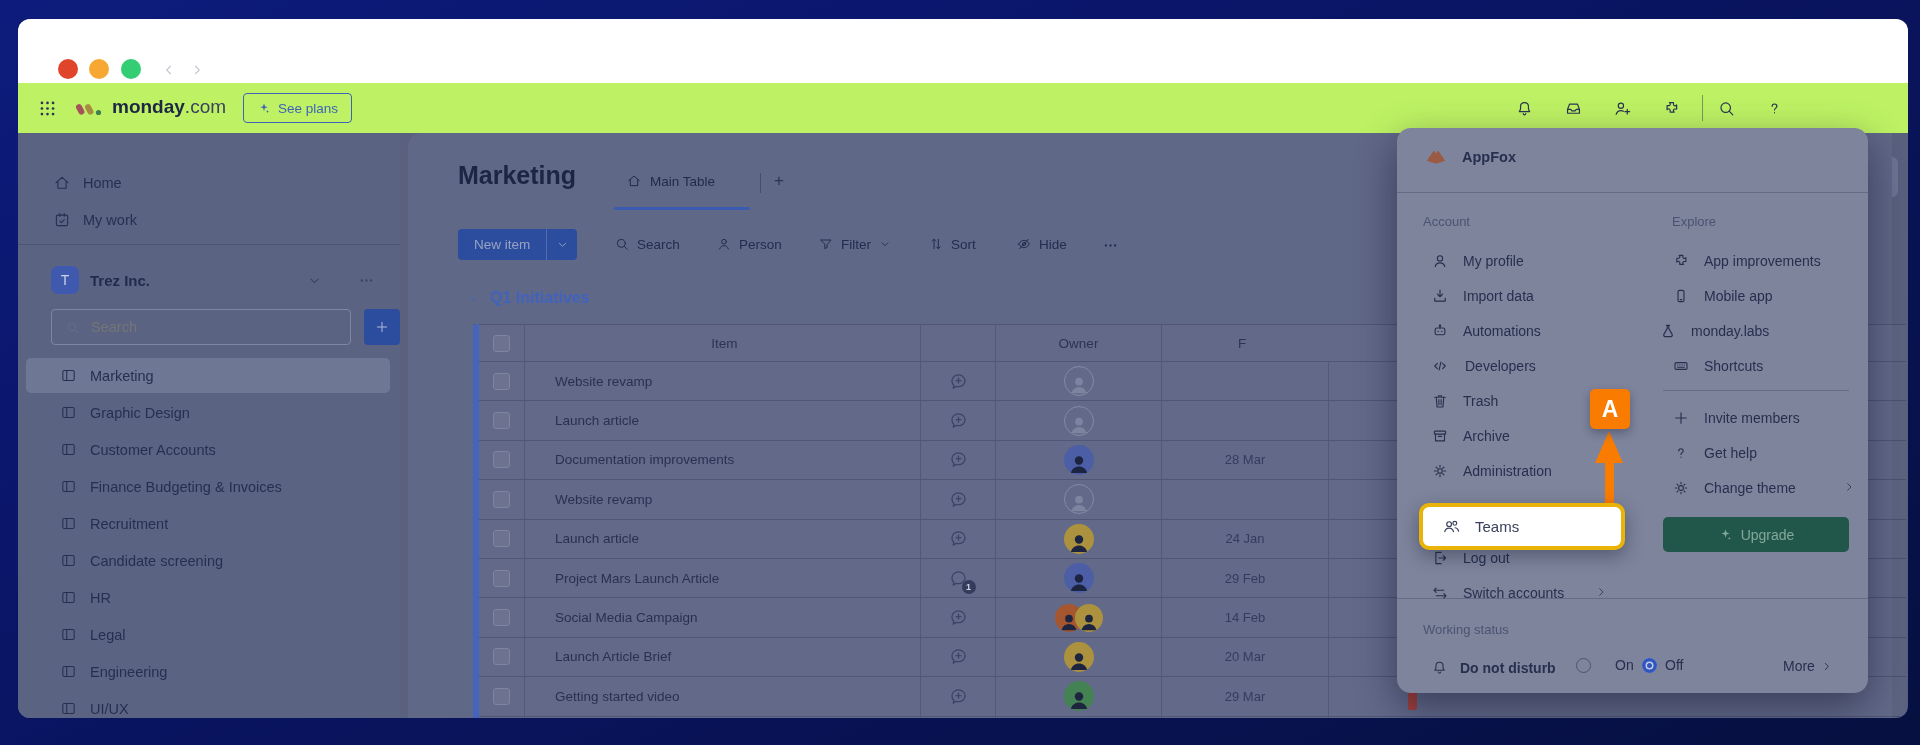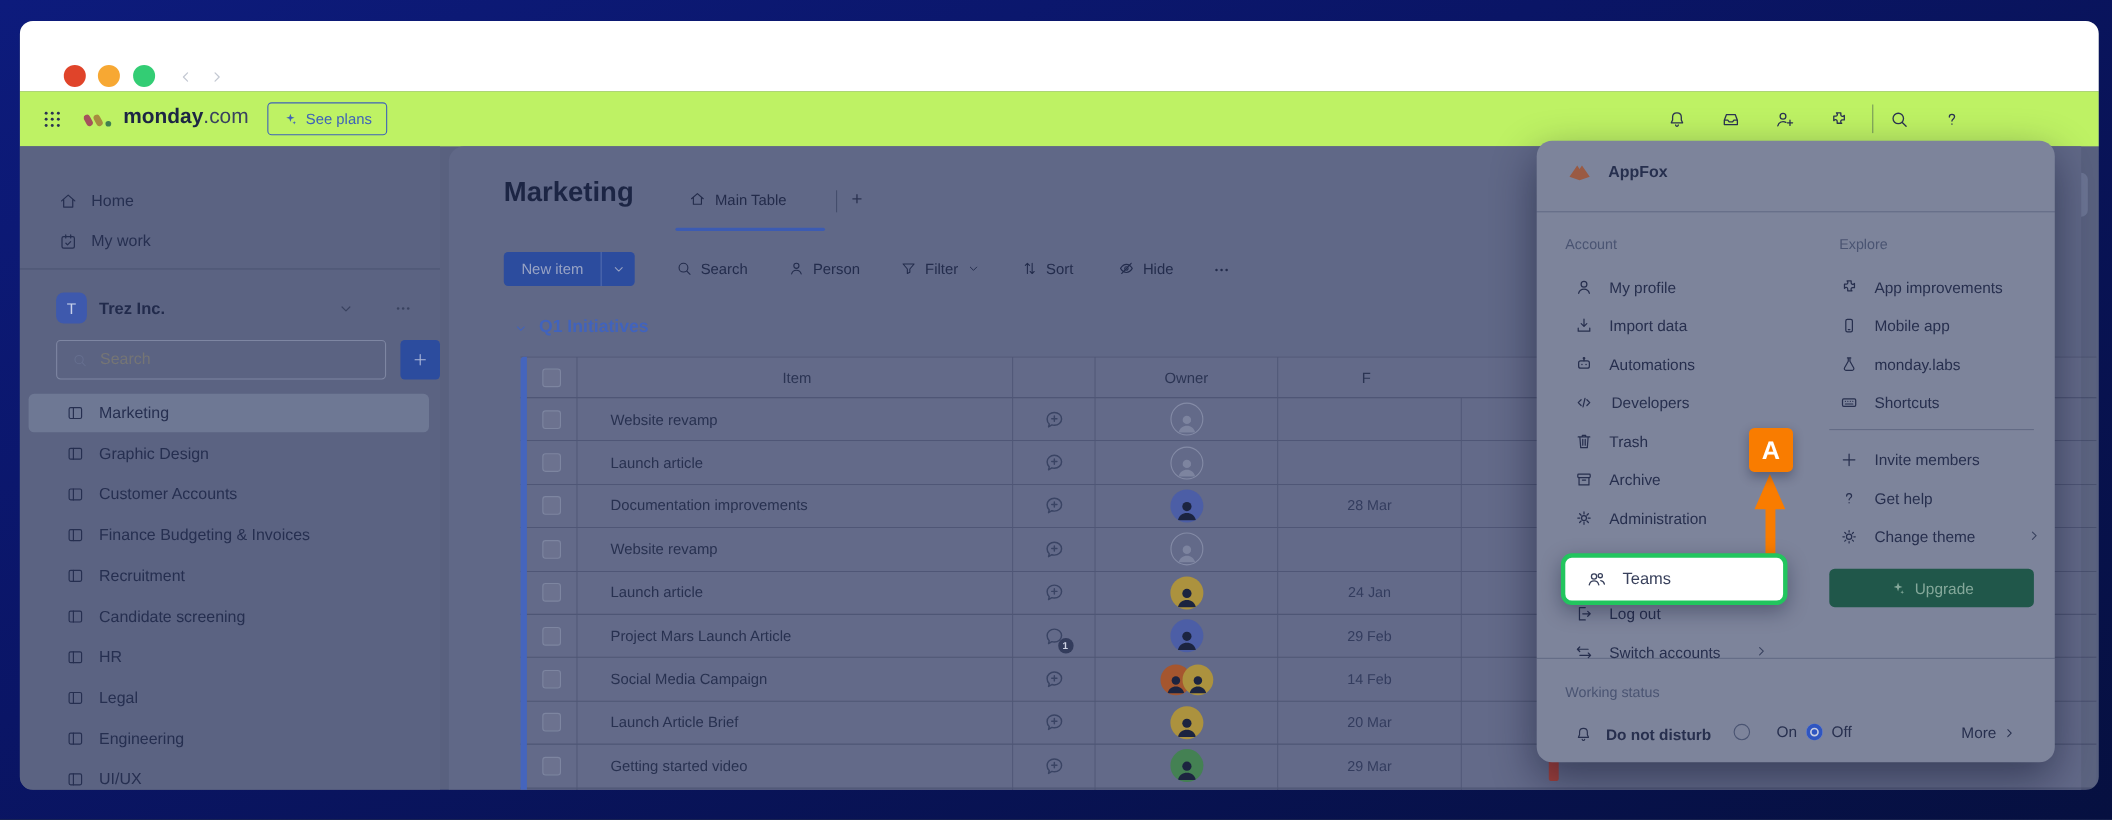--- a/index.html
+++ b/index.html
@@ -62,21 +62,21 @@
   .sliver-file{position:absolute;left:77px;top:10px;width:22px;height:18px;border:1.5px solid #868da8;border-radius:4px;}
   
   #menu{position:absolute;left:1379px;top:109px;width:471px;height:565px;background:#7d849b;border-radius:14px;box-shadow:0 14px 40px rgba(2,6,30,.45);color:#272f4e;z-index:40;}
   .mlabel{position:absolute;font-size:13px;color:#4a5472;}
   .mi{position:absolute;display:flex;align-items:center;gap:14px;font-size:14px;color:#272f4e;height:35px;}
   .mdiv{position:absolute;height:1px;background:rgba(40,50,84,0.30);}
   .upbtn{position:absolute;left:266px;top:389px;width:186px;height:35px;border-radius:5px;background:#20574a;color:#84a89a;display:flex;align-items:center;justify-content:center;gap:8px;font-size:14px;}
   .radio{width:15px;height:15px;border-radius:50%;border:1.5px solid #4a5472;background:transparent;}
   .radio.on{border:none;background:#2f55c0;box-shadow:inset 0 0 0 3.5px #2f55c0, inset 0 0 0 5px #c6cce0;}
   
-  #teamsbox{position:absolute;left:1401px;top:484px;width:206px;height:47px;background:#ffffff;border:4px solid #22c55e;border-radius:10px;display:flex;align-items:center;gap:14px;padding-left:19px;color:#39415c;font-size:15px;box-shadow:0 6px 18px rgba(10,12,40,.35);z-index:60;}
+  #teamsbox{position:absolute;left:1401px;top:484px;width:206px;height:47px;background:#ffffff;border:4px solid #eab308;border-radius:10px;display:flex;align-items:center;gap:14px;padding-left:19px;color:#39415c;font-size:15px;box-shadow:0 6px 18px rgba(10,12,40,.35);z-index:60;}
   #abadge{position:absolute;left:1572px;top:370px;width:40px;height:40px;background:#f97c00;border-radius:5px;color:#fff;font-size:23px;font-weight:bold;display:flex;align-items:center;justify-content:center;z-index:60;box-shadow:0 4px 10px rgba(10,12,40,.3);}
   #aline{position:absolute;left:1587px;top:443px;width:9px;height:44px;background:#f97c00;z-index:55;}
   #atri{position:absolute;left:1577px;top:412px;width:0;height:0;border-left:14px solid transparent;border-right:14px solid transparent;border-bottom:32px solid #f97c00;z-index:55;}
   
   .chip{position:absolute;left:1788px;top:74px;width:92px;height:40px;background:#6b7493;border-radius:6px;}
   .sep-v{position:absolute;width:1px;background:rgba(35,44,76,.45);}
   .pending{position:absolute;left:183px;top:1px;width:184px;height:37px;background:#65499e;color:#c4b9e0;font-size:13px;display:flex;align-items:center;justify-content:center;}
 </style>
 </head>
 <body>
@@ -774,21 +774,21 @@
             <use href="#i-puzzle"></use>
           </svg>
           <span>App improvements</span>
         </div>
       <div class="mi" style="left:275px;top:150px;">
           <svg class="ic" width="18" height="18">
             <use href="#i-phone"></use>
           </svg>
           <span>Mobile app</span>
         </div>
-      <div class="mi" style="left:275px;top:185px;">
+      <div class="mi" style="left:262px;top:185px;">
           <svg class="ic" width="18" height="18">
             <use href="#i-flask"></use>
           </svg>
           <span>monday.labs</span>
         </div>
       <div class="mi" style="left:275px;top:220px;">
           <svg class="ic" width="18" height="18">
             <use href="#i-kb"></use>
           </svg>
           <span>Shortcuts</span>

